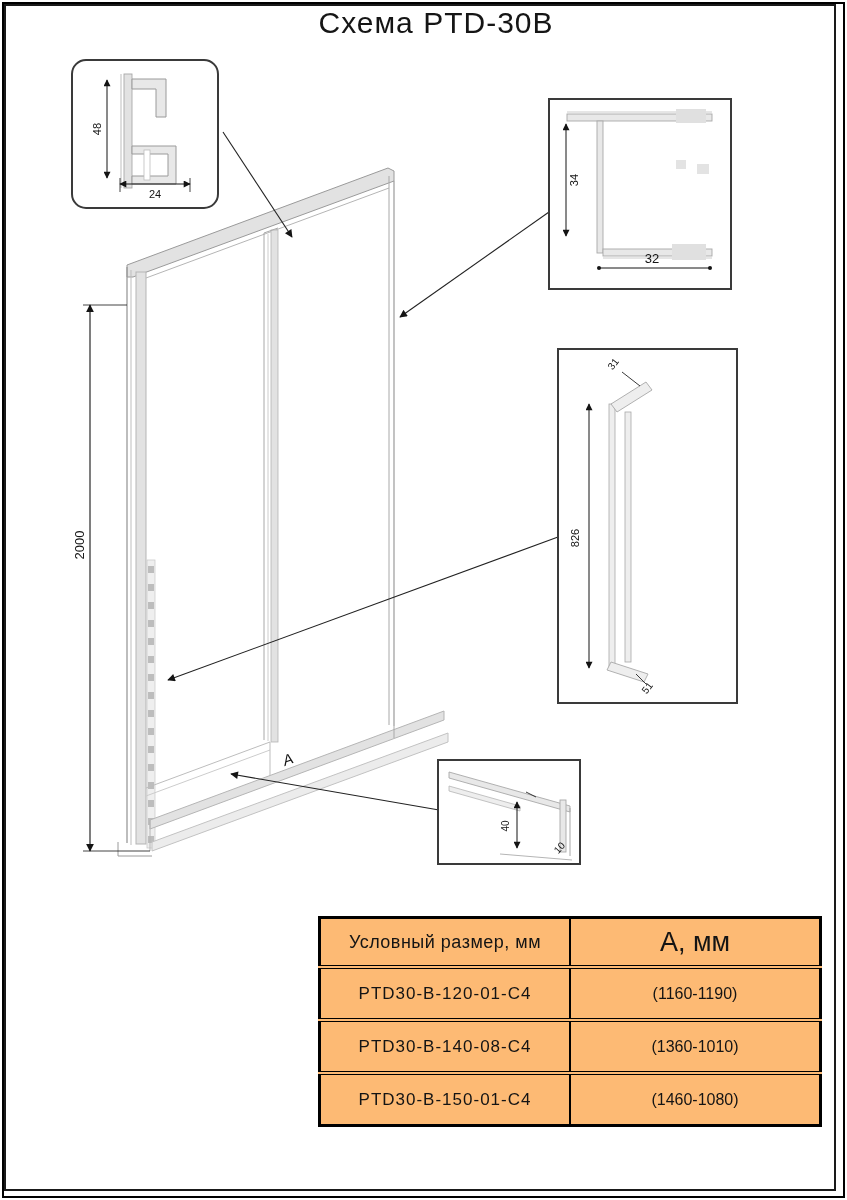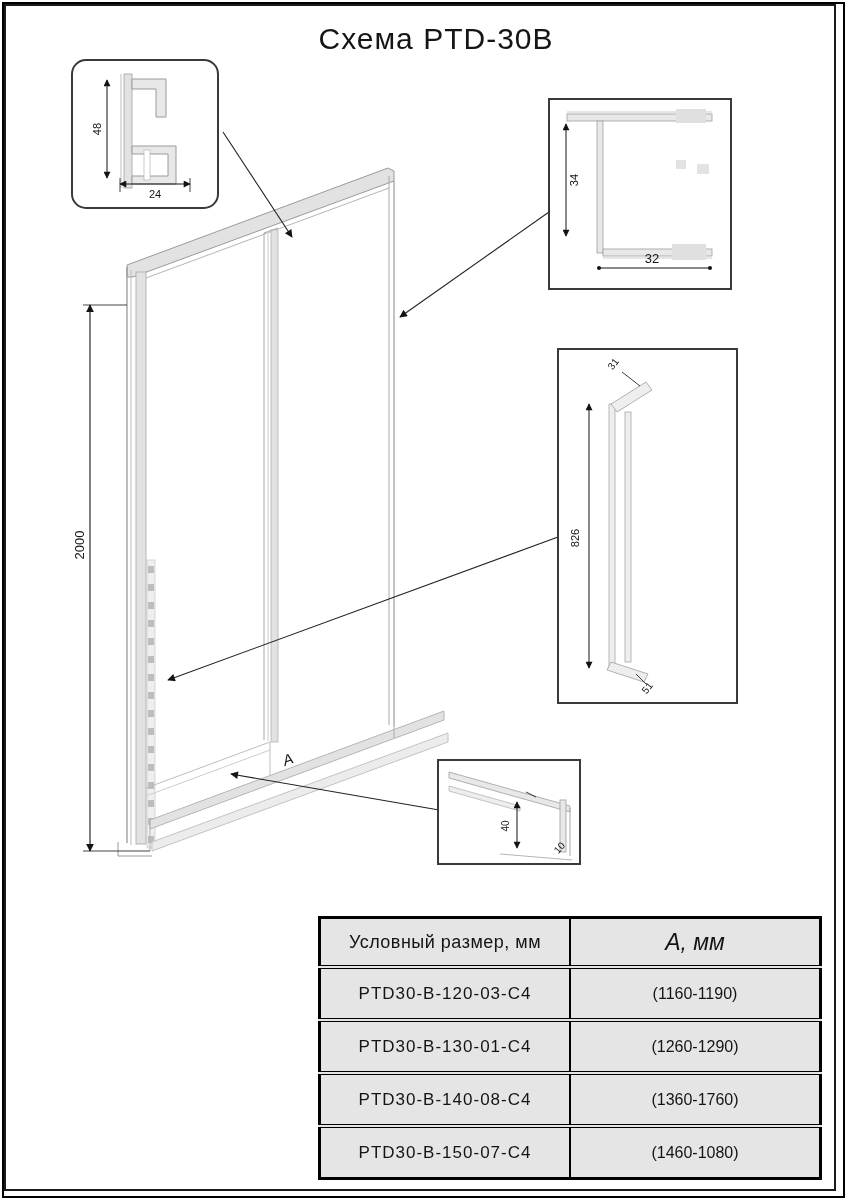--- a/index.html
+++ b/index.html
@@ -1,32 +1,32 @@
 <!DOCTYPE html>
 <html><head>
 <meta charset="utf-8">
 <style>
   html,body{margin:0;padding:0;background:#fff;}
   body{width:847px;height:1200px;position:relative;overflow:hidden;
        font-family:"Liberation Sans",sans-serif;color:#111;}
   .scan-edge{position:absolute;inset:2px;border:2px solid #000;pointer-events:none;}
   .page-frame{position:absolute;left:4px;top:4px;right:11px;bottom:9px;border:2px solid #1a1a1a;}
-  .title{position:absolute;top:22px;left:0;width:847px;text-align:center;
+  .title{position:absolute;top:6px;left:0;width:847px;text-align:center;
          padding-left:25px;box-sizing:border-box;font-size:30px;letter-spacing:1px;color:#151515;}
   svg.drawing{position:absolute;left:0;top:0;}
   svg text{font-family:"Liberation Sans",sans-serif;fill:#141414;}
   .dimtxt{font-size:11px;}
-  .sizes-table{position:absolute;left:318px;top:916px;border-collapse:collapse;background:#e5e5e5;}
+  .sizes-table{position:absolute;left:318px;top:916px;border-collapse:collapse;background:#fdba74;}
   .sizes-table td,.sizes-table th{border-left:2px solid #000;text-align:center;vertical-align:middle;
        padding:0 4px;font-weight:normal;color:#141414;}
   .sizes-table td:first-child,.sizes-table th:first-child{border-left:none;}
   .sizes-table{border:3px solid #000;}
   .sizes-table tr+tr{border-top:4px double #000;}
   .hdr1{font-size:18px;letter-spacing:.5px;width:240px;height:46px;}
-  .hdr2{font-size:23px;width:240px;height:46px;font-style:italic;}
+  .hdr2{font-size:27px;width:240px;height:46px;}
   .model{font-size:17px;letter-spacing:1px;height:49px;}
   .range{font-size:16px;height:49px;}
 </style>
 </head>
 <body>
 
 <div class="scan-edge"></div>
 <div class="page-frame"></div>
 
 <div class="title">Схема PTD-30B</div>
@@ -153,29 +153,25 @@
   </g>
 </svg>
 
 <table class="sizes-table">
   <tbody>
     <tr>
       <th class="hdr1">Условный размер, мм</th>
       <th class="hdr2">А, мм</th>
     </tr>
     <tr>
-      <td class="model">PTD30-B-120-03-C4</td>
+      <td class="model">PTD30-B-120-01-C4</td>
       <td class="range">(1160-1190)</td>
     </tr>
     <tr>
-      <td class="model">PTD30-B-130-01-C4</td>
-      <td class="range">(1260-1290)</td>
+      <td class="model">PTD30-B-140-08-C4</td>
+      <td class="range">(1360-1010)</td>
     </tr>
     <tr>
-      <td class="model">PTD30-B-140-08-C4</td>
-      <td class="range">(1360-1760)</td>
-    </tr>
-    <tr>
-      <td class="model">PTD30-B-150-07-C4</td>
+      <td class="model">PTD30-B-150-01-C4</td>
       <td class="range">(1460-1080)</td>
     </tr>
   </tbody>
 </table>
 
 </body></html>

